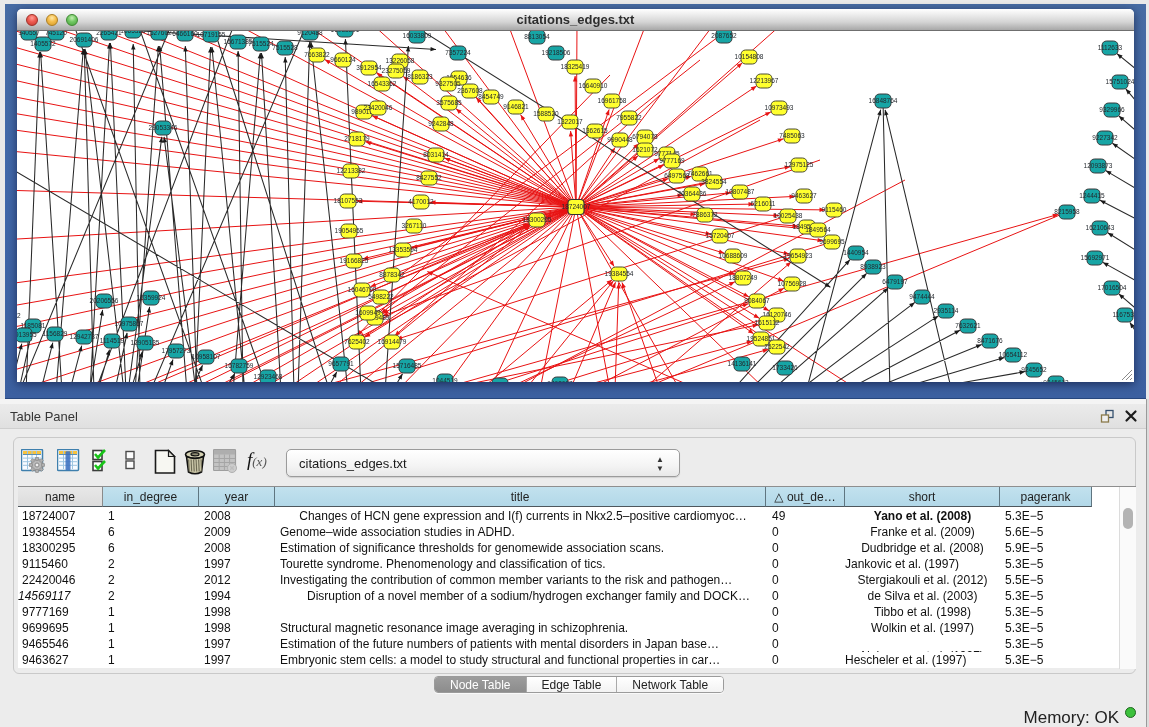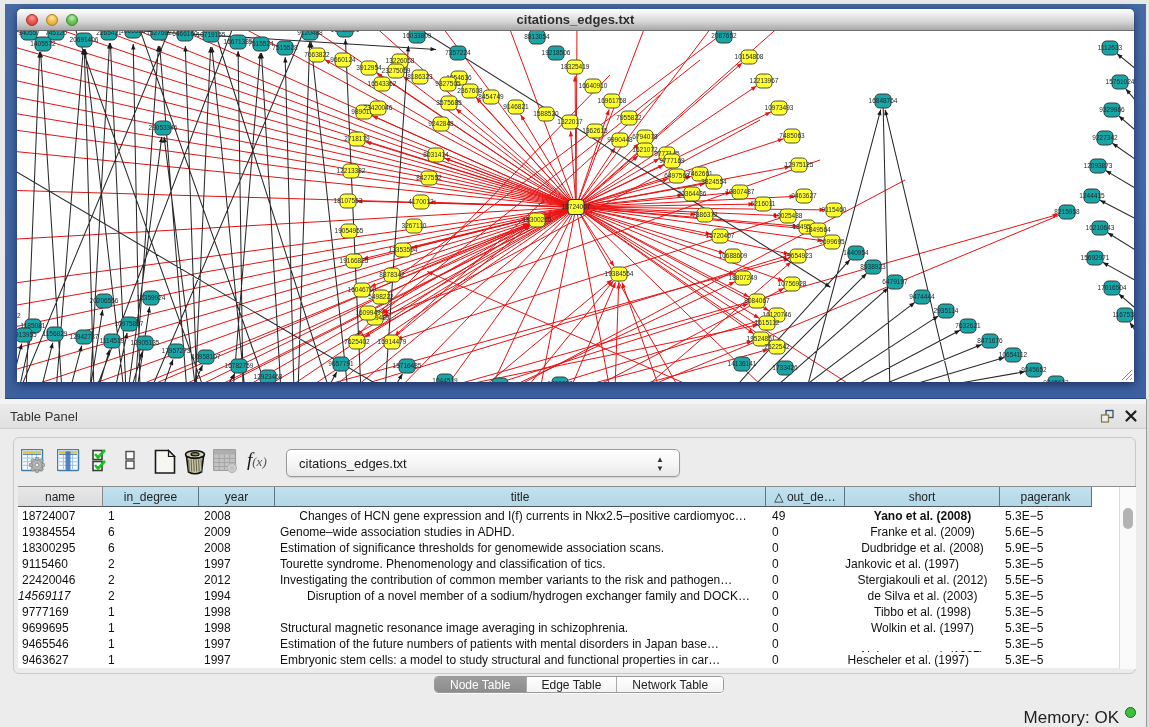--- a/index.html
+++ b/index.html
@@ -696,21 +696,21 @@
           <span style="left:754px;">0</span>
           <span style="left:827px;width:155px;text-align:center;margin-top:12px;">Nakamura et al. (1997)</span>
           <span style="left:987px;">5.3E−5</span>
         </div>
         <div class="row" style="top:165px;">
           <span style="left:4px;">9463627</span>
           <span style="left:90px;">1</span>
           <span style="left:186px;">1997</span>
           <span style="left:262px;width:486px;">Embryonic stem cells: a model to study structural and functional properties in car…</span>
           <span style="left:754px;">0</span>
-          <span style="left:796px;width:155px;text-align:right;">Hescheler et al. (1997)</span>
+          <span style="left:827px;width:155px;text-align:left;">Hescheler et al. (1997)</span>
           <span style="left:987px;">5.3E−5</span>
         </div>
         <div id="vscroll">
           <div id="vthumb"></div>
         </div>
       </div>
     <div id="tabs">
       <div class="tab sel">Node Table</div>
         <div class="tab">Edge Table</div>
         <div class="tab">Network Table</div>

